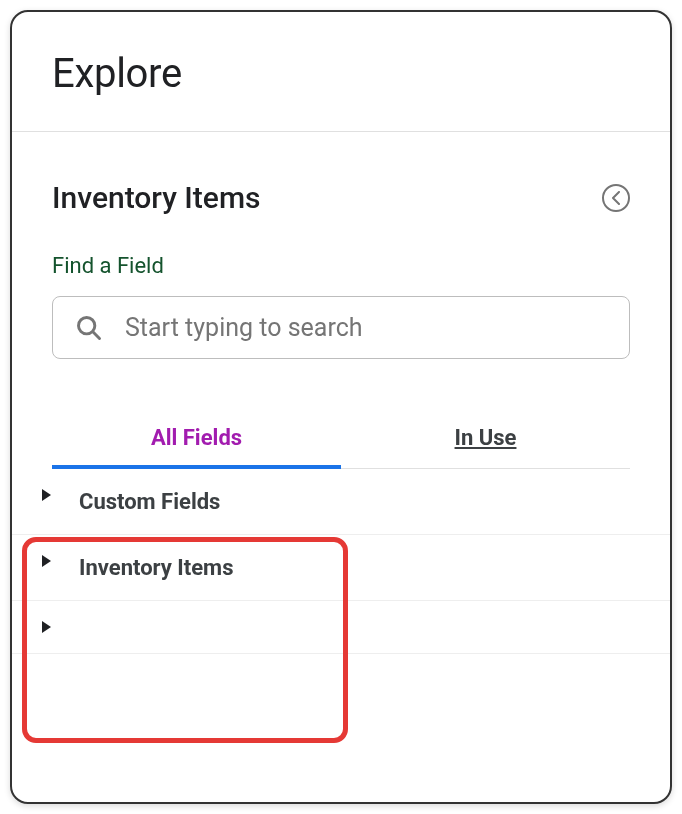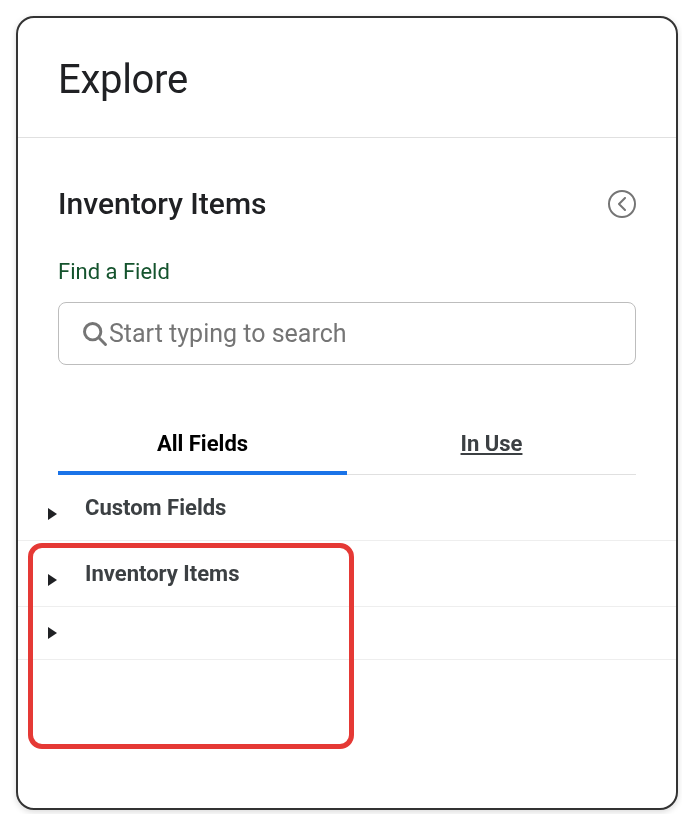--- a/index.html
+++ b/index.html
@@ -9,21 +9,21 @@
     }
     body {
       font-family: 'Google Sans', Roboto, Arial, sans-serif;
       background: #fff;
       width: 682px;
       height: 814px;
     }
     .panel {
       width: 662px;
       height: 794px;
-      margin: 16px;
+      margin: 10px;
       border: 2px solid #333;
       border-radius: 18px;
       background: #fff;
       overflow: hidden;
       box-shadow: 0 2px 6px rgba(0,0,0,0.15);
     }
     .header {
       padding: 38px 40px 34px 40px;
       border-bottom: 1px solid #e0e0e0;
     }
@@ -67,20 +67,21 @@
       color: #14532d;
       margin-bottom: 18px;
       display: block;
     }
     .search-box {
       display: flex;
       align-items: center;
       border: 1px solid #bdbdbd;
       border-radius: 8px;
       padding: 16px 22px;
+      gap: 22px;
     }
     .search-box svg {
       width: 28px;
       height: 28px;
       color: #757575;
       flex-shrink: 0;
     }
     .search-input {
       border: none;
       outline: none;
@@ -101,41 +102,41 @@
     .tab {
       flex: 1;
       text-align: center;
       padding: 18px 0;
       font-size: 22px;
       font-weight: 700;
       cursor: pointer;
       position: relative;
     }
     .tab.active {
-      color: #000000;
+      color: #a21caf;
     }
     .tab.active::after {
       content: '';
       position: absolute;
       bottom: -1px;
       left: 0;
       right: 0;
       height: 4px;
       background: #1a73e8;
     }
     .tab.inactive {
       color: #3c4043;
       text-decoration: underline;
     }
     .field-list {
       position: relative;
     }
     .field-row {
       display: flex;
-      align-items: flex-end;
+      align-items: flex-start;
       padding: 20px 0 20px 30px;
       border-bottom: 1px solid #eeeeee;
       gap: 28px;
       cursor: pointer;
     }
     .field-row:first-child {
       border-top: none;
     }
     .caret {
       width: 0;

